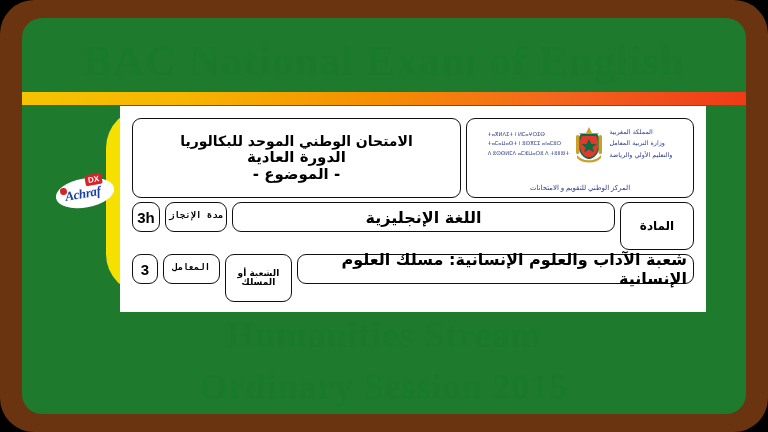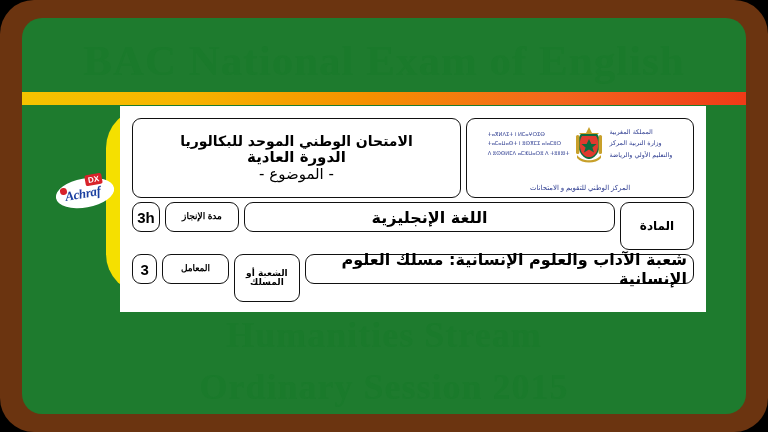--- a/index.html
+++ b/index.html
@@ -159,21 +159,21 @@
     flex-direction: column;
     justify-content: center;
     padding: 2px 8px;
     text-align: center;
     direction: rtl;
     font-family: "DejaVu Sans", sans-serif;
     color: #000000;
   }
   .box-exam .l1 { font-size: 14px; font-weight: bold; line-height: 1.15; }
   .box-exam .l2 { font-size: 15px; font-weight: bold; line-height: 1.15; }
-  .box-exam .l3 { font-size: 15px; font-weight: normal; line-height: 1.15; }
+  .box-exam .l3 { font-size: 15px; font-weight: bold; line-height: 1.15; }
 
   
   .box-min {
     width: 228px;
     height: 80px;
     padding: 3px 6px;
     box-sizing: border-box;
     display: flex;
     flex-direction: column;
     justify-content: center;
@@ -230,27 +230,27 @@
   }
   .c-num {
     width: 28px;
     height: 30px;
     font-size: 15px;
     font-weight: bold;
     font-family: "Liberation Sans", sans-serif;
     color: #000;
   }
   .c-lbl {
-    width: 74px;
+    width: 62px;
     height: 30px;
     font-size: 9px;
     font-weight: bold;
     direction: rtl;
     text-align: center;
-    font-family: Liberation Sans, sans-serif;
+    font-family: Liberation Mono, monospace;
     color: #000;
     line-height: 1.05;
     flex-direction: column;
   }
   .c-val {
     flex: 1 1 auto;
     height: 30px;
     font-size: 16px;
     font-weight: bold;
     direction: rtl;
@@ -373,21 +373,21 @@
                   <path d="M10 12 C7 16 7 24 10 29 C13 33 15 33 17 33 C19 33 21 33 24 29 C27 24 27 16 24 12 Z" fill="#e03a2f"></path>
                   <path d="M17 15 L19.4 20 L24.6 20 L20.4 23.4 L22 28.6 L17 25.5 L12 28.6 L13.6 23.4 L9.4 20 L14.6 20 Z" fill="#0d6b3f"></path>
                   <rect x="4" y="11" width="3.4" height="19" rx="1.6" fill="#c8a02a"></rect>
                   <rect x="26.6" y="11" width="3.4" height="19" rx="1.6" fill="#c8a02a"></rect>
                   <path d="M5 31 C10 38 24 38 29 31 L29 34 C24 40 10 40 5 34 Z" fill="#c8a02a"></path>
                 </svg>
               </div>
 
               <div class="arabic-min">
                 <div>المملكة المغربية</div>
-                <div>وزارة التربية المركز</div>
+                <div>وزارة التربية المعامل</div>
                 <div>والتعليم الأولي والرياضة</div>
               </div>
             </div>
 
             <div class="min-bottom">المركز الوطني للتقويم و الامتحانات</div>
           </div>
         </div>
 
         <div class="trow">
           <div class="cell c-num">3h</div>

